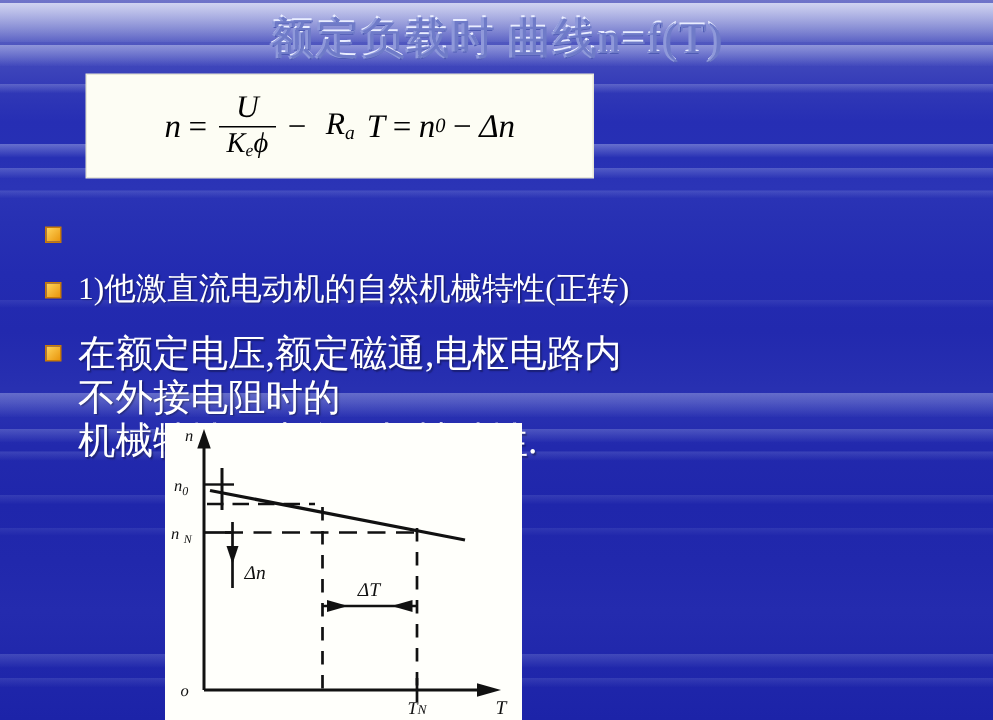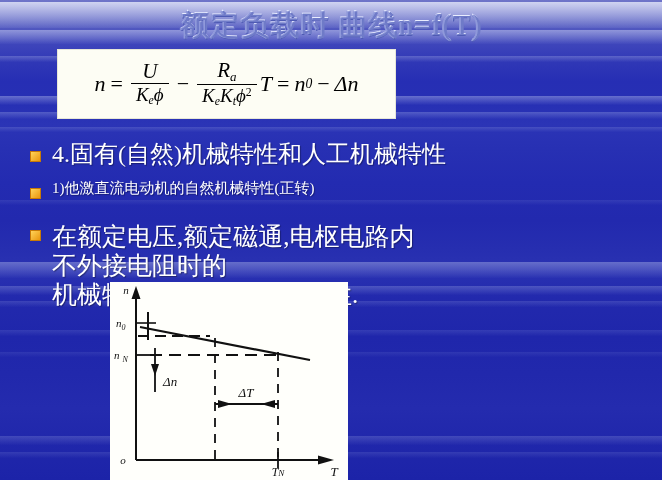--- a/index.html
+++ b/index.html
@@ -104,21 +104,21 @@
     font-family:"Liberation Serif","DejaVu Serif",serif;
     line-height:1.16;
     text-shadow:1px 1px 1px rgba(0,0,0,.35);
     white-space:pre-line;
   }
   #b-line1{left:30px;top:141px;width:610px;}
   #b-line1 .sq{margin-top:10px;}
   #b-line1 .btext{font-size:24px;}
   #b-line2{left:30px;top:180px;width:610px;}
   #b-line2 .sq{margin-top:8px;}
-  #b-line2 .btext{font-size:15px;}
+  #b-line2 .btext{font-size:21px;}
   #b-line3{left:30px;top:222px;width:400px;}
   #b-line3 .sq{margin-top:8px;}
   #b-line3 .btext{font-size:25px;}
 
   
   #right-col{
     position:absolute;left:408px;top:260px;width:250px;
     color:#f2f4ff;
     font-family:"Liberation Serif","DejaVu Serif",serif;
     font-size:23px;line-height:1.33;
@@ -164,34 +164,32 @@
   <div class="mathrow">
     <span>n</span>
     <span class="op">=</span>
     <span class="frac">
       <span class="num">U</span>
       <span class="den"><span>K</span><sub>e</sub><span class="phi">ϕ</span></span>
     </span>
     <span class="op">−</span>
     <span class="frac">
       <span class="num"><span>R</span><sub>a</sub></span>
-      <span class="den"><span>K</span><sub>e</sub><span>K</span><sub>t</sub><span class="phi">ϕ</span><sup>2</sup></span>
     </span>
     <span>T</span>
     <span class="op">=</span>
     <span>n</span>
       <sub>0</sub>
     <span class="op">−</span>
     <span>Δn</span>
   </div>
 </div>
 
 <div class="bullet-row" id="b-line1">
   <span class="sq"></span>
-  <span class="btext">4.固有(自然)机械特性和人工机械特性</span>
 </div>
 <div class="bullet-row" id="b-line2">
   <span class="sq"></span>
   <span class="btext">1)他激直流电动机的自然机械特性(正转)</span>
 </div>
 <div class="bullet-row" id="b-line3">
   <span class="sq"></span>
   <span class="btext">在额定电压,额定磁通,电枢电路内不外接电阻时的
 机械特性即为自然机械特性.</span>
 </div>

